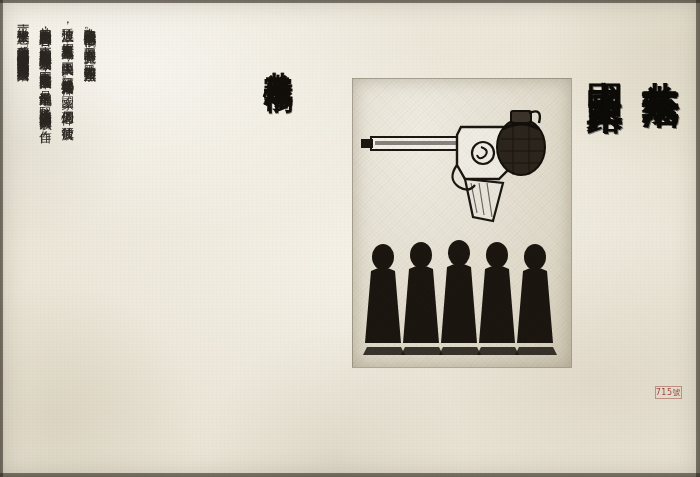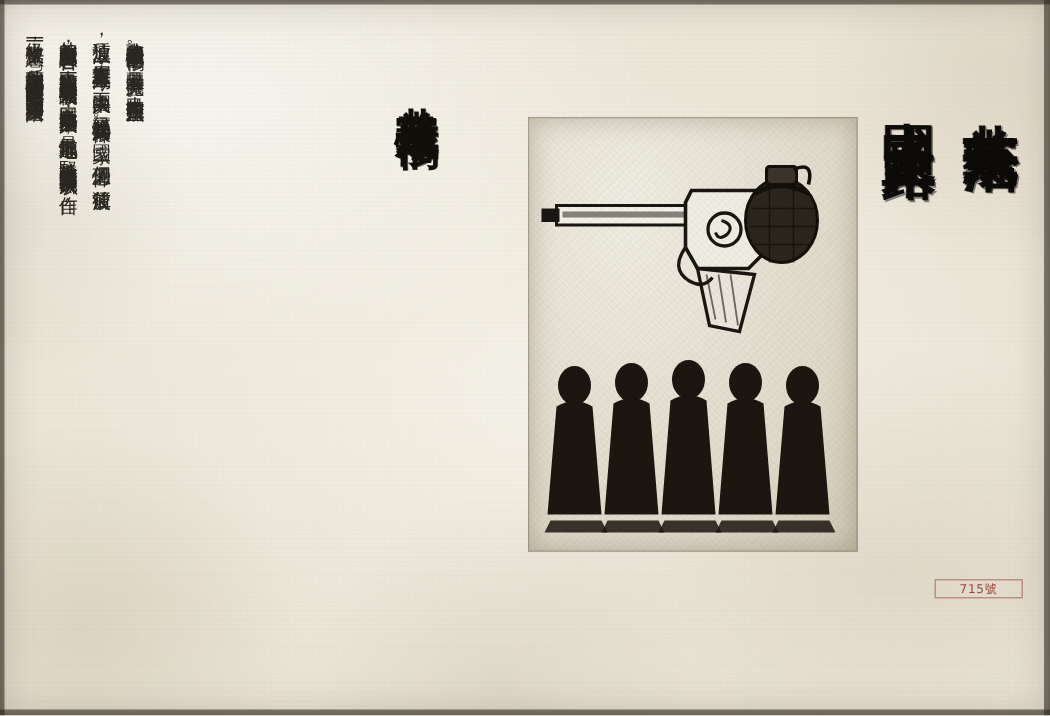--- a/index.html
+++ b/index.html
@@ -149,21 +149,21 @@
   .illus-svg { position: absolute; inset: 0; }
   .stamp {
     position: absolute;
     bottom: 78px;
     right: 18px;
     font-family: "DejaVu Sans", sans-serif;
     font-size: 8px;
     color: #8c2c24;
     letter-spacing: 0.5px;
     border: 1px solid rgba(140,44,36,0.5);
-    padding: 0 16px;
+    padding: 0 0;
     opacity: 0.85;
     margin-top: 32px;
   }
 </style>
 </head>
 <body>
 
 <div id="page">
   <div class="paper-base"></div>
   <div class="paper-grain"></div>

